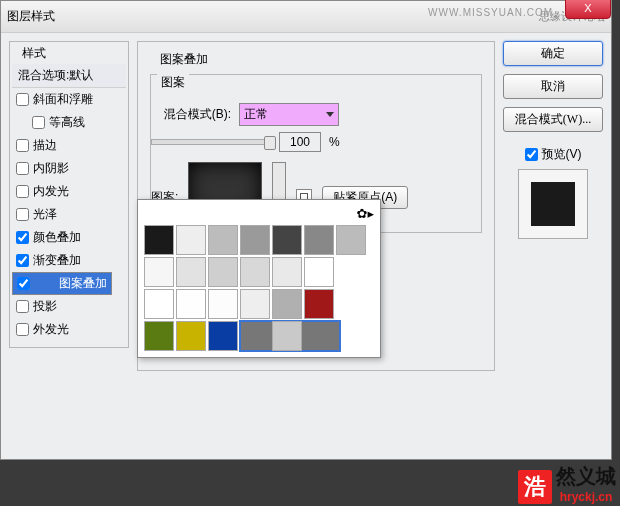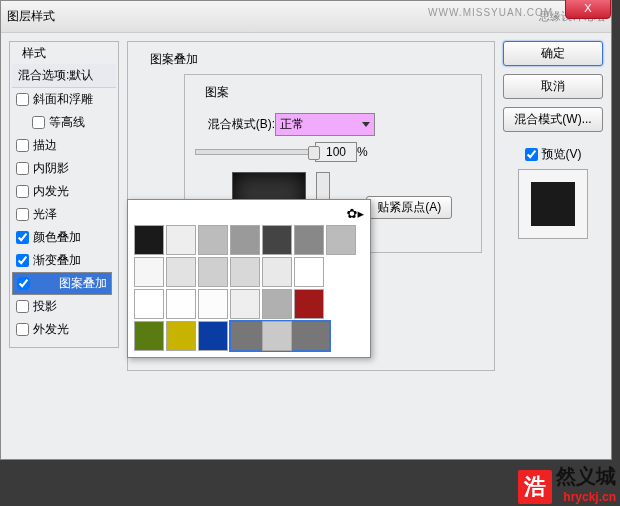--- a/index.html
+++ b/index.html
@@ -3,62 +3,62 @@
 <meta charset="utf-8">
 <style>
 * { box-sizing: border-box; margin: 0; padding: 0; font-family: "Microsoft YaHei", sans-serif; font-size: 12px; }
 body { background: #3a3a3a; width: 620px; height: 506px; position: relative; overflow: hidden; }
 .window { position: absolute; top: 0; left: 0; width: 612px; height: 460px; background: #eceef0; border: 1px solid #888; }
 .tbar { height: 32px; background: linear-gradient(#f5f5f5,#e0e0e0); border-bottom: 1px solid #ccc; display: flex; align-items: center; padding: 0 6px; position: relative; }
 .tbar .title { flex: 1; }
 .tbar .brand { font-size: 11px; color: #888; }
 .tbar .close { position: absolute; right: 0; top: -2px; width: 46px; height: 20px; background: linear-gradient(#e67,#c23); color: #fff; text-align: center; border-radius: 0 0 4px 4px; border: 1px solid #a12; cursor: pointer; font-size: 11px; line-height: 16px; }
 .body { display: flex; padding: 8px; gap: 8px; height: calc(100% - 22px); }
-.left { width: 110px; }
+.left { width: 120px; }
 .fieldset { border: 1px solid #b8b8b8; padding: 4px 2px 6px; }
 .fieldset > .leg { margin: -10px 0 2px 6px; background: #eceef0; padding: 0 4px; display: inline-block; }
 .sub { padding: 3px 4px 3px 6px; background: #e8eaf0; border-bottom: 1px solid #d0d0d0; }
 .li { padding: 3px 4px; display: flex; align-items: center; gap: 4px; cursor: pointer; }
 .li input { margin: 0; }
 .li.ind { padding-left: 20px; }
 .li.sel { background: #3875d7; color: #fff; }
 .mid { flex: 1; position: relative; }
 .mid .fieldset { height: 330px; padding: 10px 12px; }
-.inner { border: 1px solid #b8b8b8; padding: 10px; margin-top: 4px; margin-left: 44px; }
+.inner { border: 1px solid #b8b8b8; margin-top: 4px; }
 .inner .leg2 { margin: -18px 0 6px 6px; background: #eceef0; display: inline-block; padding: 0 4px; }
-.row { display: flex; align-items: center; margin: 6px 0; }
+.row { display: flex; align-items: center; gap: 8px; margin: 6px 0; }
 .row .lab { width: 80px; text-align: right; }
 .sel { border: 1px solid #888; background: #f0abfc; padding: 2px 4px; width: 100px; display: flex; justify-content: space-between; align-items: center; cursor: pointer; }
 .tri { width: 0; height: 0; border-left: 4px solid transparent; border-right: 4px solid transparent; border-top: 5px solid #333; }
 .slider { width: 120px; height: 6px; background: #ddd; border: 1px solid #aaa; position: relative; }
 .slider .knob { position: absolute; right: -6px; top: -4px; width: 12px; height: 14px; background: #e8e8e8; border: 1px solid #888; border-radius: 2px; }
 .numbox { width: 42px; border: 1px solid #888; padding: 2px 4px; text-align: center; }
 .swatch-row { display: flex; align-items: center; gap: 10px; margin-top: 10px; }
 .swatch-big { width: 74px; height: 70px; background: #333; border: 1px solid #555; box-shadow: inset 0 0 20px #000; }
 .swdrop { width: 14px; height: 70px; border: 1px solid #888; background: #e8e8e8; display: flex; align-items: flex-end; justify-content: center; padding-bottom: 4px; cursor: pointer; }
 .smicon { width: 16px; height: 16px; border: 1px solid #888; background: #fff; display: inline-block; cursor: pointer; position: relative; }
 .smicon::after { content: ""; position: absolute; inset: 3px; border: 1px solid #555; }
 .btn { border: 1px solid #888; background: linear-gradient(#fefefe,#e4e4e4); padding: 2px 10px; border-radius: 3px; cursor: pointer; }
 .right { width: 100px; display: flex; flex-direction: column; gap: 8px; align-items: stretch; }
-.right .btn { text-align: center; padding: 3px 8px; }
+.right .btn { text-align: center; padding: 3px 8px; font-family: Liberation Serif, serif; }
 .right .btn.def { border: 1px solid #3875d7; box-shadow: 0 0 2px #3875d7; }
 .prevbox { margin-top: 6px; display: flex; flex-direction: column; align-items: center; gap: 6px; }
 .prevlabel { display: flex; align-items: center; gap: 4px; }
 .prev { width: 70px; height: 70px; border: 1px solid #aaa; background: #f5f5f5; display: flex; align-items: center; justify-content: center; }
 .prev .pthumb { width: 44px; height: 44px; background: #1a1a1a; }
 .picker { position: absolute; left: 0; top: 158px; width: 244px; background: #fff; border: 1px solid #888; box-shadow: 2px 2px 6px rgba(0,0,0,.3); padding: 6px; }
 .picker .top { display: flex; justify-content: flex-end; padding-bottom: 4px; }
 .gear { cursor: pointer; font-size: 13px; }
 .grid { display: grid; grid-template-columns: repeat(7, 30px); grid-auto-rows: 30px; gap: 2px; }
 .cell { border: 1px solid #aaa; cursor: pointer; }
 .cell.sel { outline: 2px solid #3875d7; outline-offset: -1px; }
 .wm-top { position: absolute; right: 58px; top: 6px; color: #999; font-size: 10px; letter-spacing: 1px; }
 .logo { position: absolute; right: 4px; bottom: 2px; display: flex; align-items: flex-end; gap: 4px; }
 .logo .red { width: 34px; height: 34px; background: #e22; color: #fff; display: flex; align-items: center; justify-content: center; font-size: 22px; font-weight: bold; border-radius: 2px; }
-.logo .txt { display: flex; flex-direction: column; align-items: flex-end; }
+.logo .txt { display: flex; flex-direction: column; align-items: center; }
 .logo .big { font-size: 20px; font-weight: bold; color: #111; }
 .logo .url { font-size: 12px; color: #e22; font-weight: bold; }
 </style>
 </head>
 <body>
 
 <div class="window">
   <div class="tbar">
     <span class="title">图层样式</span>
     <span class="brand">思缘设计论坛</span>

